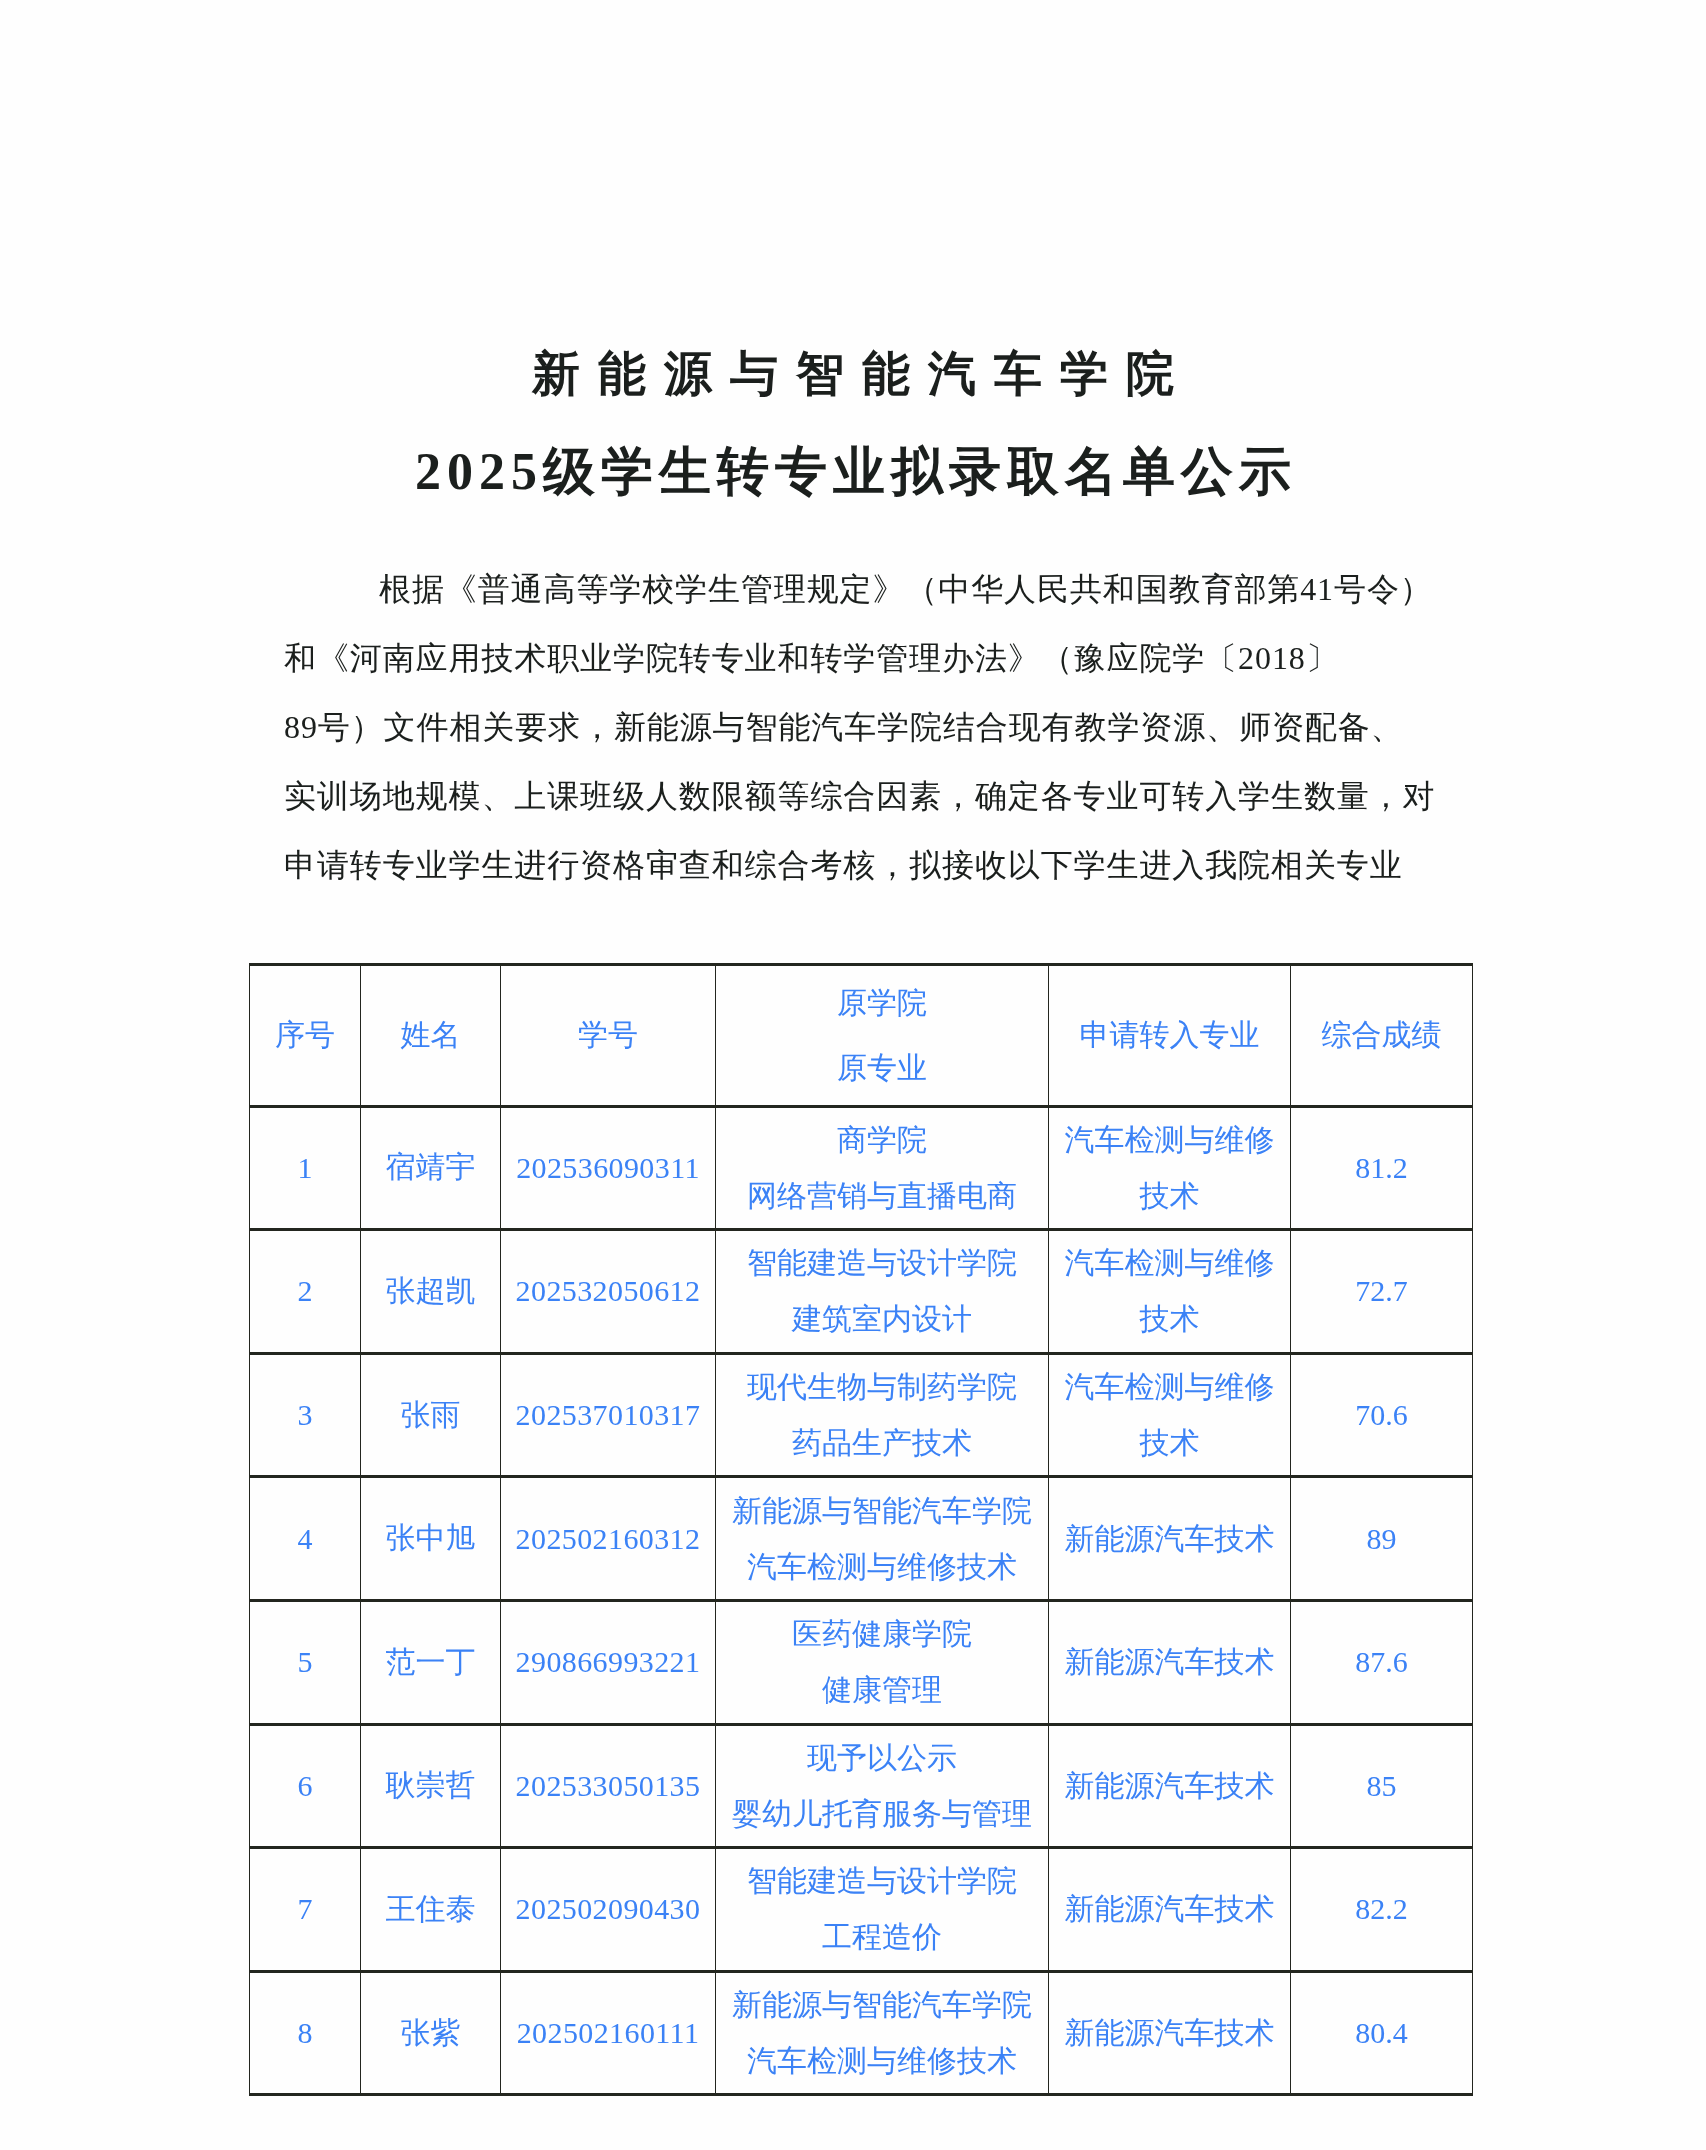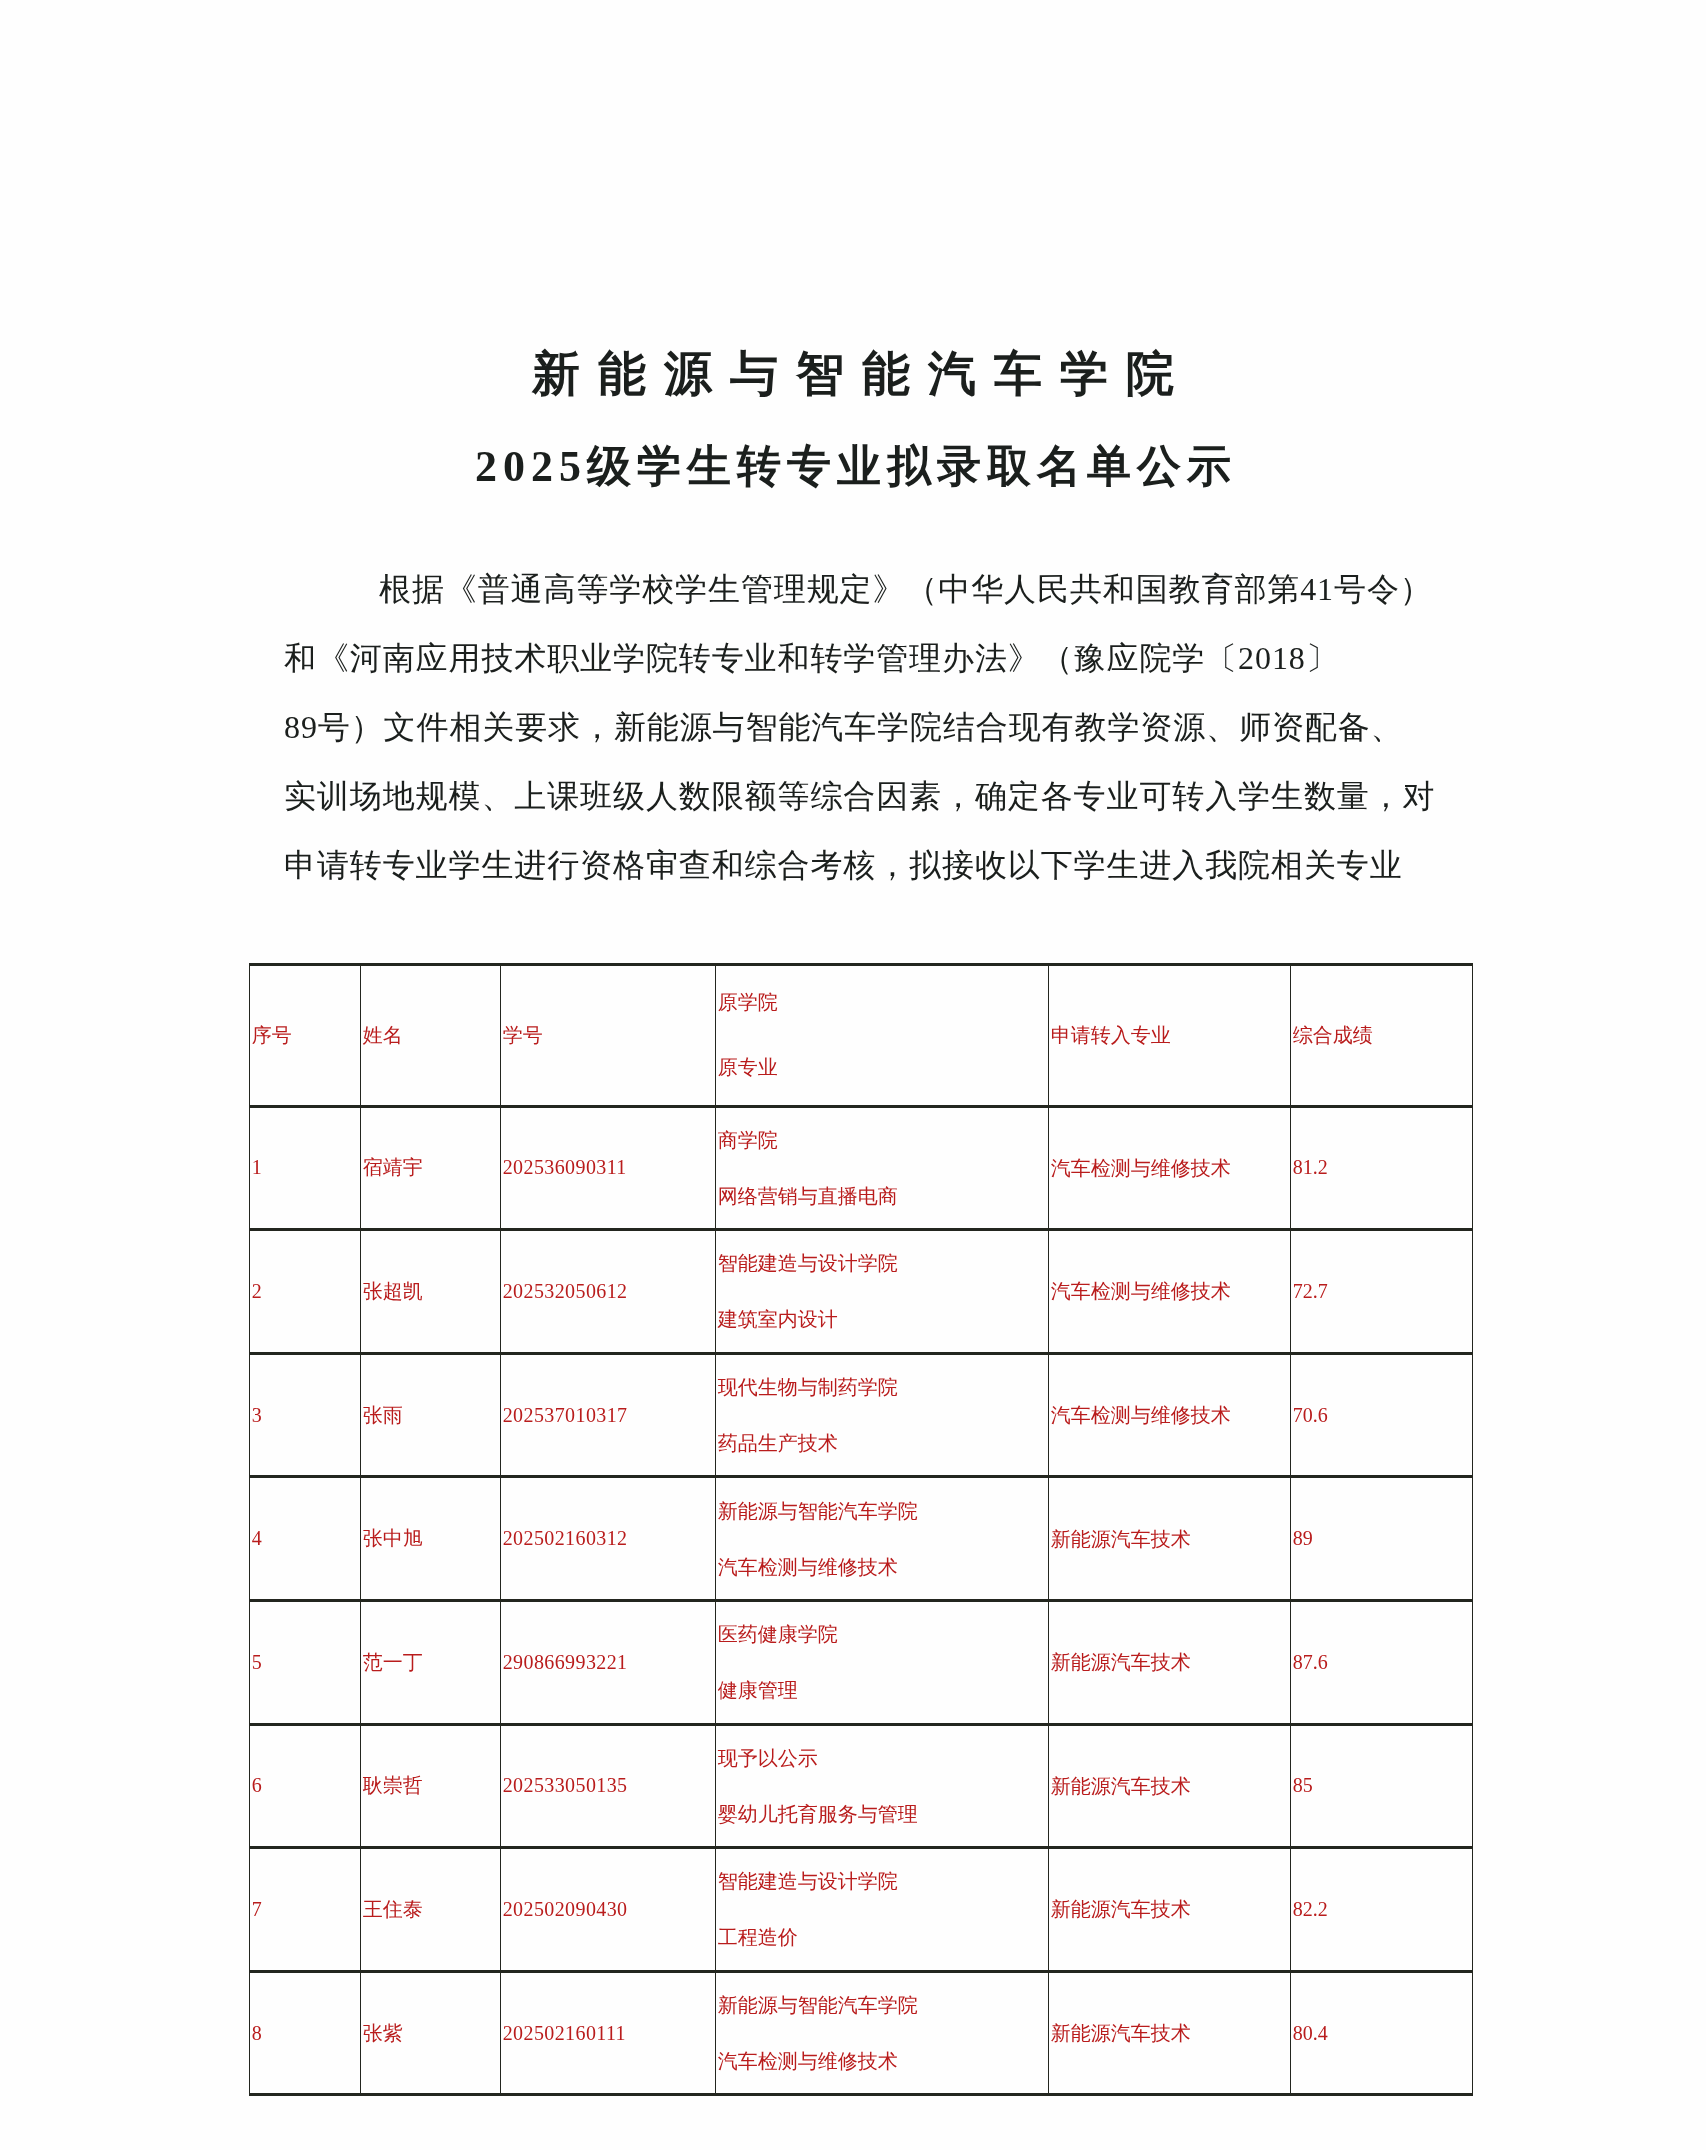--- a/index.html
+++ b/index.html
@@ -27,21 +27,21 @@
     letter-spacing: 18px;
     text-indent: 18px;
     white-space: nowrap;
   }
   .doc-subtitle {
     position: absolute;
     top: 437px;
     left: 0;
     width: 100%;
     text-align: center;
-    font-size: 44px;
+    font-size: 52px;
     font-weight: 700;
     letter-spacing: 6px;
     text-indent: 6px;
     white-space: nowrap;
   }
   .body-text {
     position: absolute;
     left: 284px;
     top: 555px;
     width: 1170px;
@@ -62,25 +62,25 @@
     width: 1222px;
     border-collapse: collapse;
     table-layout: fixed;
     font-family: "Liberation Serif", serif;
   }
   table.admission th,
   table.admission td {
     border: 1.7px solid #23261f;
     border-top-width: 3px;
     border-bottom-width: 3px;
-    text-align: left;
+    text-align: center;
     vertical-align: middle;
-    font-size: 20px;
+    font-size: 30px;
     font-weight: 400;
-    color: #b91c1c;
+    color: #3b82f6;
     padding: 4.3px 1.7px;
     overflow: hidden;
   }
   table.admission tr.hdr { height: 108px; }
   table.admission tr.data-row { height: 120px; }
   .two-line { line-height: 56px; }
   .hdr .two-line { line-height: 65px; }
   .sid { letter-spacing: 0.4px; }
 </style>
 </head>

